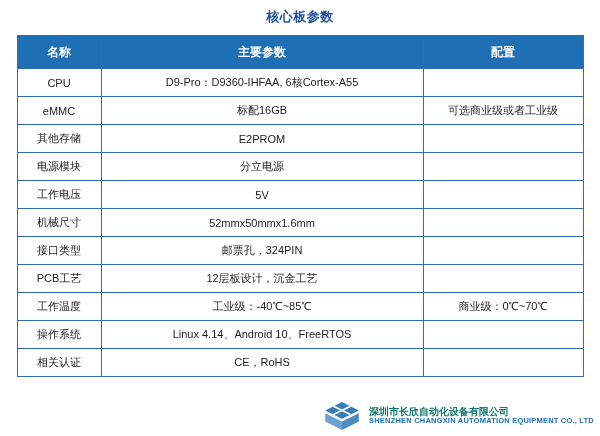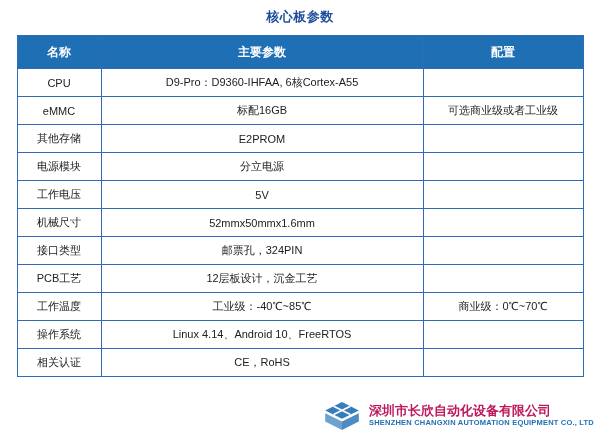--- a/index.html
+++ b/index.html
@@ -62,22 +62,22 @@
   .logo-mark {
     width: 42px;
     height: 34px;
     margin-right: 6px;
     flex: 0 0 auto;
   }
   .logo-text {
     line-height: 1.15;
   }
   .logo-cn {
-    color: #be185d;
-    font-size: 13px;
+    color: #0f766e;
+    font-size: 10px;
     font-weight: bold;
     white-space: nowrap;
   }
   .logo-en {
     color: #1f6fb4;
     font-size: 7.5px;
     font-weight: bold;
     letter-spacing: 0.2px;
     white-space: nowrap;
   }

